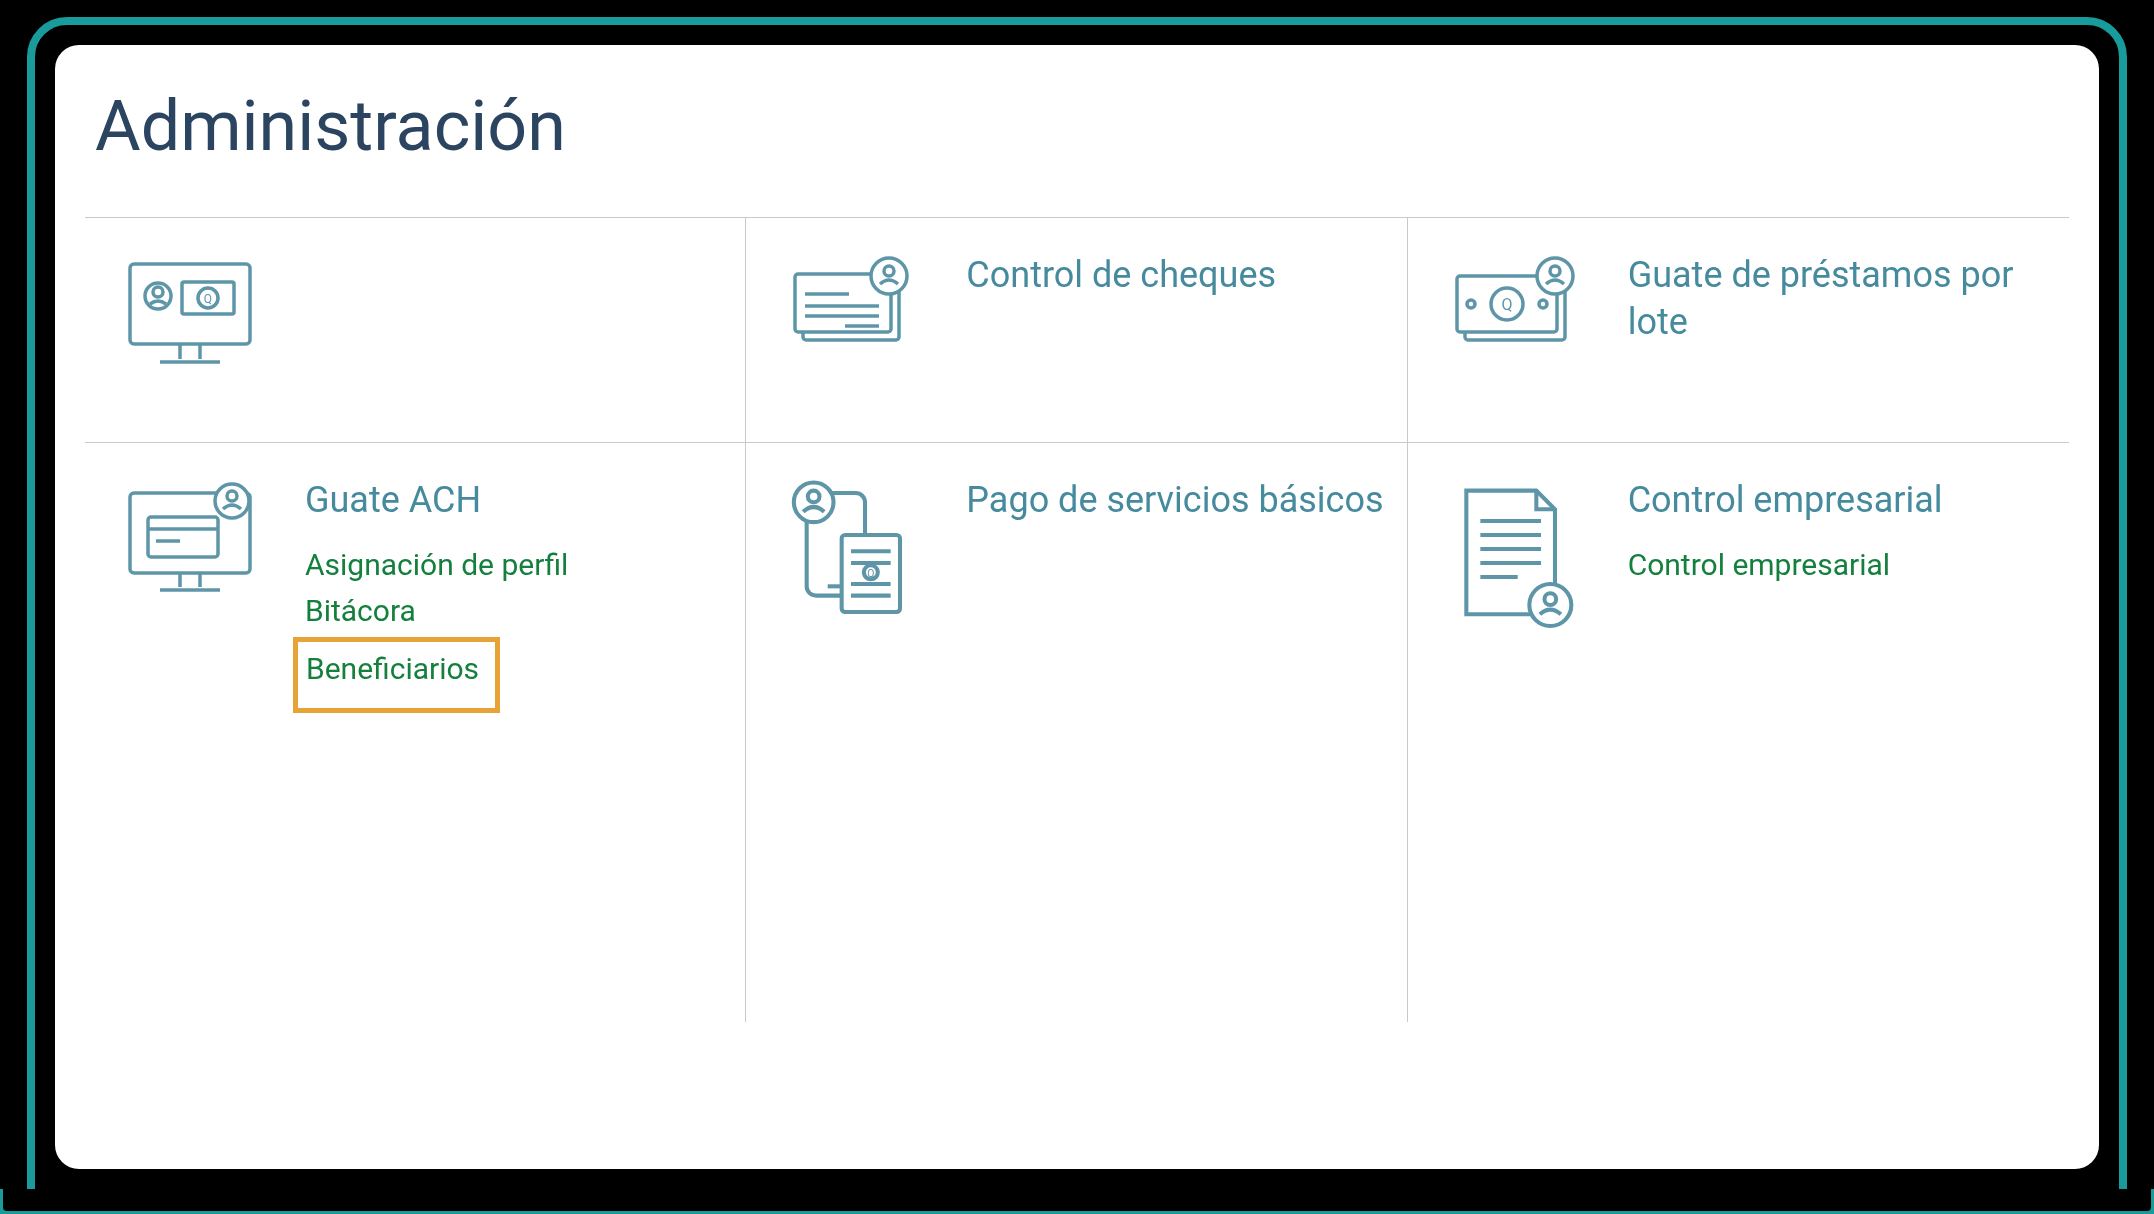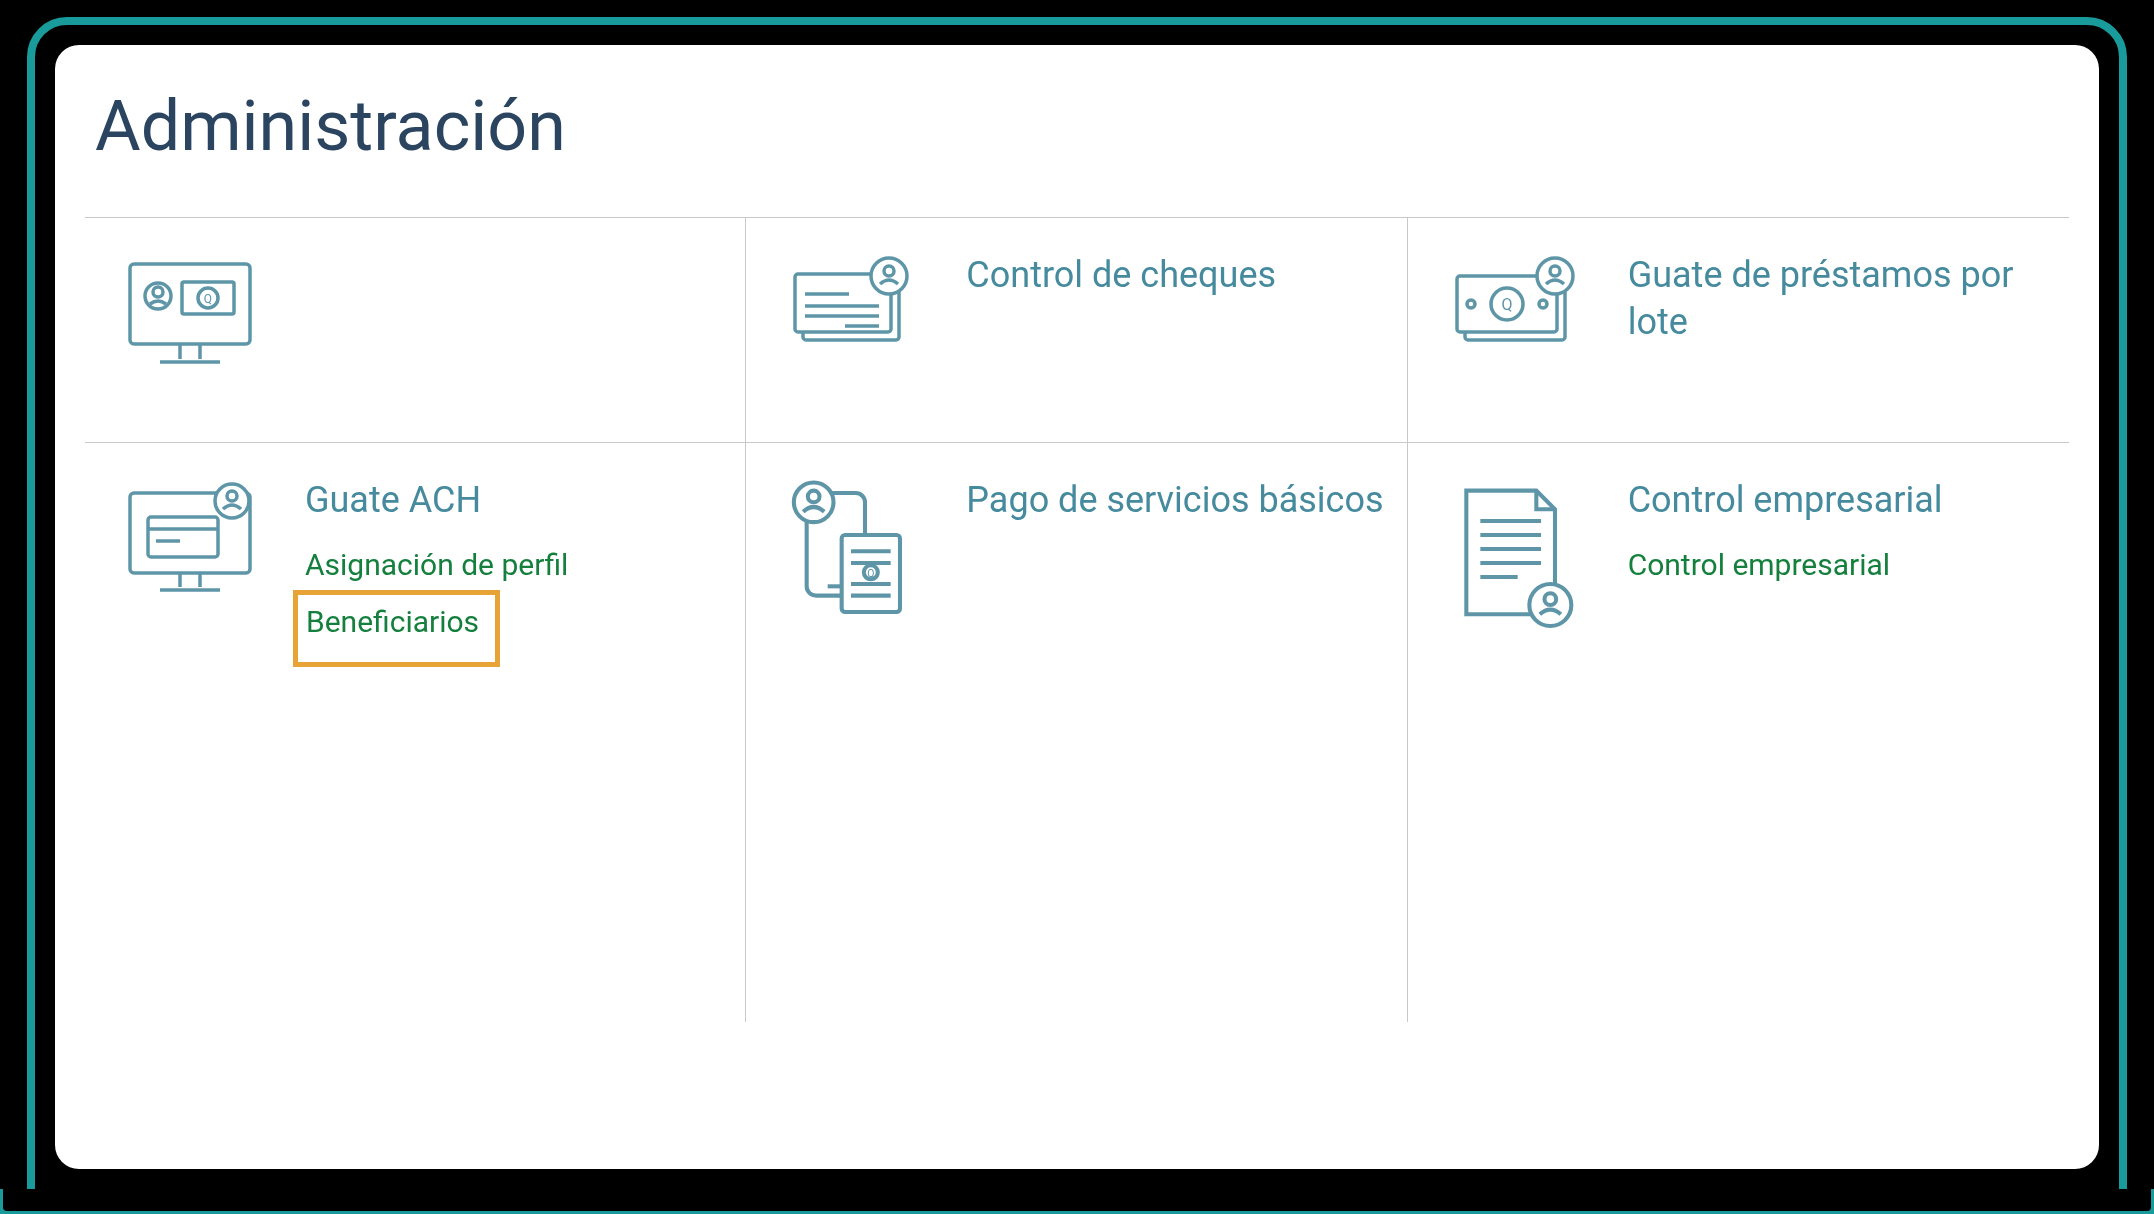--- a/index.html
+++ b/index.html
@@ -172,20 +172,21 @@
             <line x1="28" y1="50" x2="98" y2="50"></line>
             <line x1="36" y1="62" x2="60" y2="62"></line>
             <circle cx="112" cy="22" r="17" fill="#fff"></circle>
             <circle cx="112" cy="17" r="5"></circle>
             <path d="M103 30 q9 -8 18 0"></path>
           </svg>
         </div>
         <div class="card-body">
           <div class="card-title">Guate ACH</div>
           <div class="subitem">Asignación de perfil</div>
+          <div class="subitem">Bitácora</div>
           <div class="subitem highlighted">Beneficiarios</div>
         </div>
       </div>
 
       <div class="card card-bottom">
         <div class="icon-wrap">
           <svg viewBox="0 0 120 130" class="fill-none stroke-teal" stroke-width="3.5">
             <rect x="22" y="12" width="50" height="88" rx="8"></rect>
             <line x1="40" y1="92" x2="54" y2="92"></line>
             <rect x="52" y="48" width="50" height="66" rx="3" fill="#fff"></rect>

